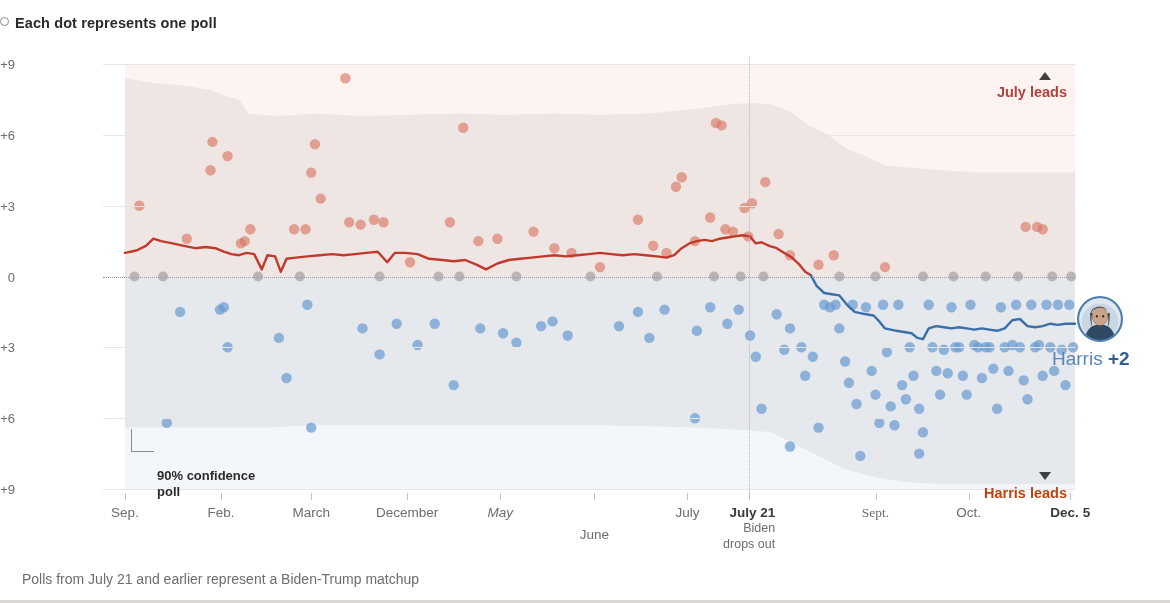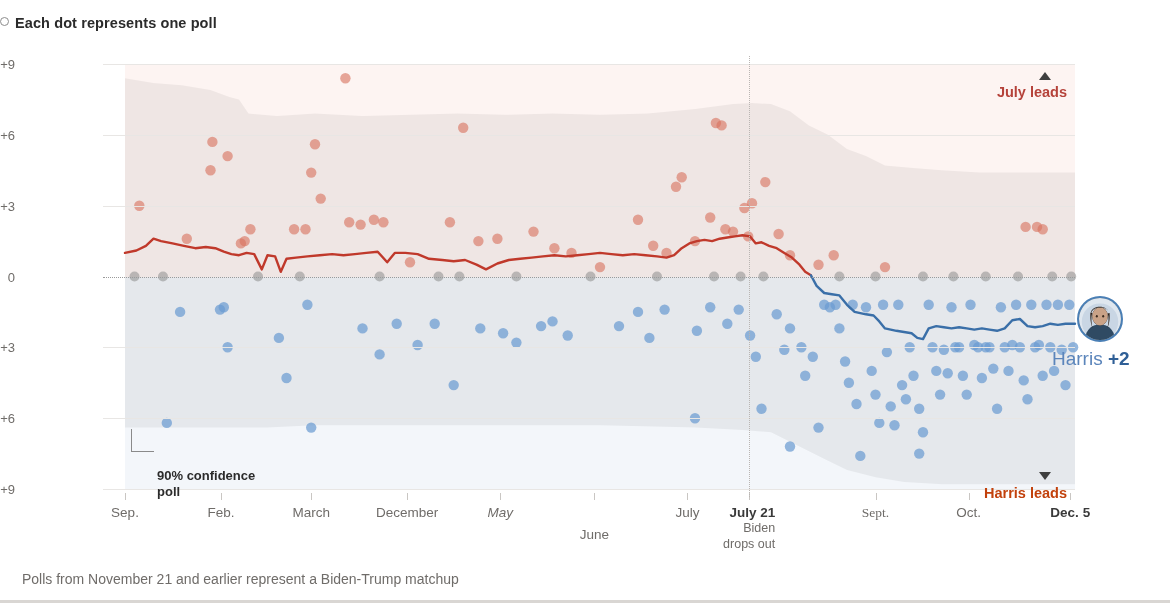--- a/index.html
+++ b/index.html
@@ -381,15 +381,15 @@
       <path d="M33.5 16.5 C34 25 32.5 30 31 33 C33 26 32.5 20 31.5 17 Z" fill="#2b2018"></path>
       <ellipse cx="19.5" cy="20" rx="1.1" ry="1.3" fill="#3a2a1e"></ellipse>
       <ellipse cx="26.5" cy="20" rx="1.1" ry="1.3" fill="#3a2a1e"></ellipse>
     </svg>
   </div>
   <div class="callout" style="left:1052px;top:348px;">
     <span>Harris</span>
     <b>+2</b>
   </div>
 
-  <div class="footer">Polls from November 21 and earlier represent a Biden-Trump matchup</div>
+  <div class="footer">Polls from July 21 and earlier represent a Biden-Trump matchup</div>
   <div class="rule"></div>
 </div>
 
 </body></html>

